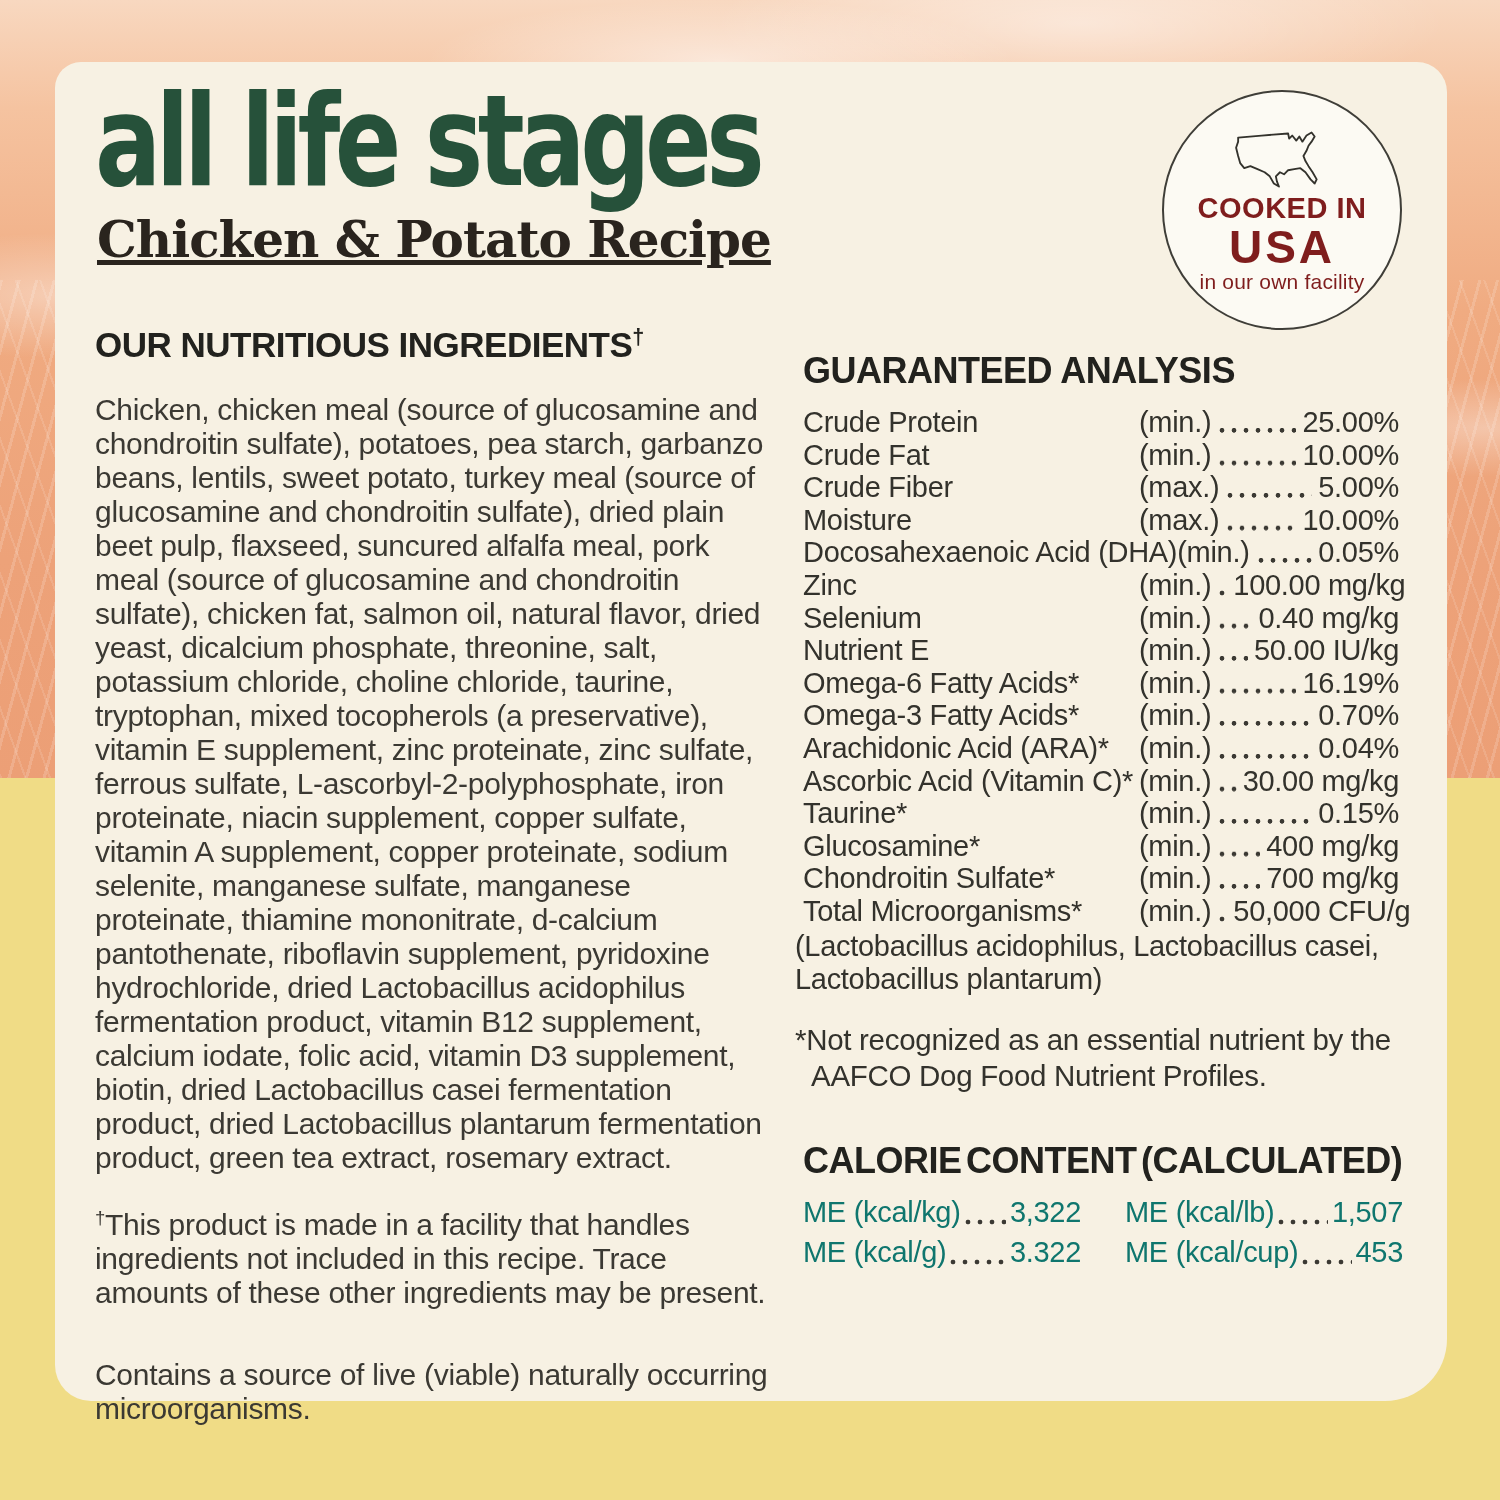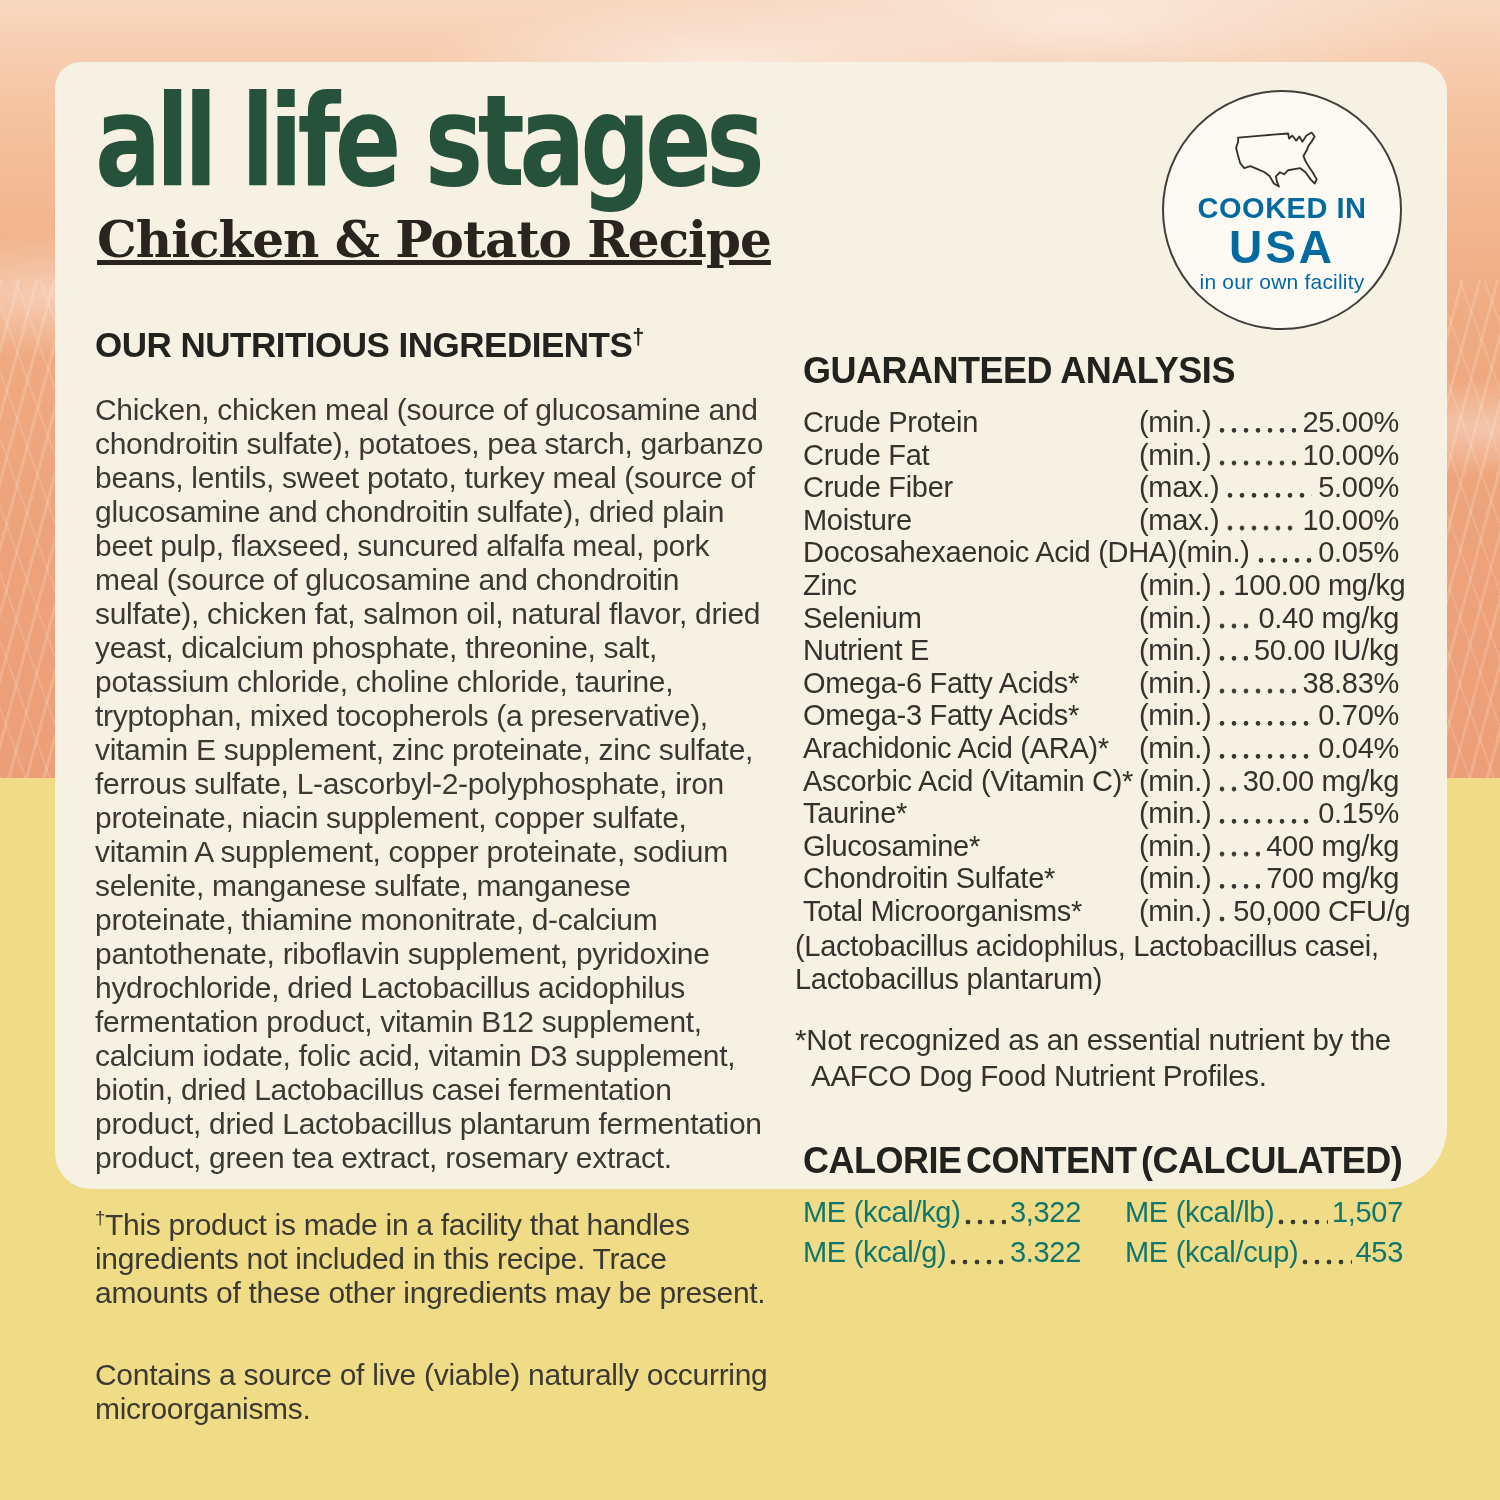--- a/index.html
+++ b/index.html
@@ -21,21 +21,21 @@
   .bg-top::after{
     content:"";position:absolute;left:0;top:36%;right:0;bottom:0;
     background:
       repeating-linear-gradient(105deg, rgba(255,255,255,.16) 0 3px, rgba(255,255,255,0) 3px 17px),
       repeating-linear-gradient(70deg, rgba(255,255,255,.12) 0 2px, rgba(255,255,255,0) 2px 23px);
   }
   .bg-bottom{position:absolute;left:0;top:778px;width:1500px;height:722px;background:#f0dc86;}
 
   
   .card{
-    position:absolute;left:55px;top:62px;width:1392px;height:1127px;
+    position:absolute;left:55px;top:62px;width:1392px;height:1339px;
     background:#f7f1e3;border-radius:26px 30px 62px 36px;
   }
 
   
   .title{
     position:absolute;left:40px;top:6px;margin:0;
     font-family:"DejaVu Sans", sans-serif;font-weight:bold;
     font-size:126px;line-height:1.18;letter-spacing:-7px;color:#26513a;
     transform:scaleX(.78);transform-origin:left top;white-space:nowrap;
   }
@@ -43,21 +43,21 @@
     position:absolute;left:42px;top:148px;margin:0;
     font-family:"DejaVu Serif", serif;font-weight:bold;
     font-size:50px;line-height:1.2;letter-spacing:-1px;color:#2a241e;white-space:nowrap;text-decoration:underline;
   }
 
   
   .badge{
     position:absolute;left:1107px;top:28px;width:240px;height:240px;border-radius:50%;
     background:#fcfaf3;border:2px solid #3f3e38;box-sizing:border-box;
     display:flex;flex-direction:column;align-items:center;justify-content:center;
-    text-align:center;color:#0369a1;
+    text-align:center;color:#7f1d1d;
   }
   .badge svg{display:block;margin-bottom:2px;}
   .badge-l1{font-size:29px;font-weight:bold;letter-spacing:.5px;line-height:1.05;}
   .badge-l2{font-size:46px;font-weight:bold;letter-spacing:3px;line-height:1.0;}
   .badge-l3{font-size:21px;font-weight:normal;letter-spacing:.2px;line-height:1.1;}
 
   
   .section-heading{
     margin:0;font-size:35px;font-weight:bold;color:#22221e;letter-spacing:-.5px;
   }
@@ -175,21 +175,21 @@
       <div class="ga-row">
           <span class="ga-label">Nutrient E</span>
           <span class="ga-qual">(min.)</span>
           <span class="ga-dots"></span>
           <span class="ga-val">50.00 IU/kg</span>
         </div>
       <div class="ga-row">
           <span class="ga-label">Omega-6 Fatty Acids*</span>
           <span class="ga-qual">(min.)</span>
           <span class="ga-dots"></span>
-          <span class="ga-val">38.83%</span>
+          <span class="ga-val">16.19%</span>
         </div>
       <div class="ga-row">
           <span class="ga-label">Omega-3 Fatty Acids*</span>
           <span class="ga-qual">(min.)</span>
           <span class="ga-dots"></span>
           <span class="ga-val">0.70%</span>
         </div>
       <div class="ga-row">
           <span class="ga-label">Arachidonic Acid (ARA)*</span>
           <span class="ga-qual">(min.)</span>

